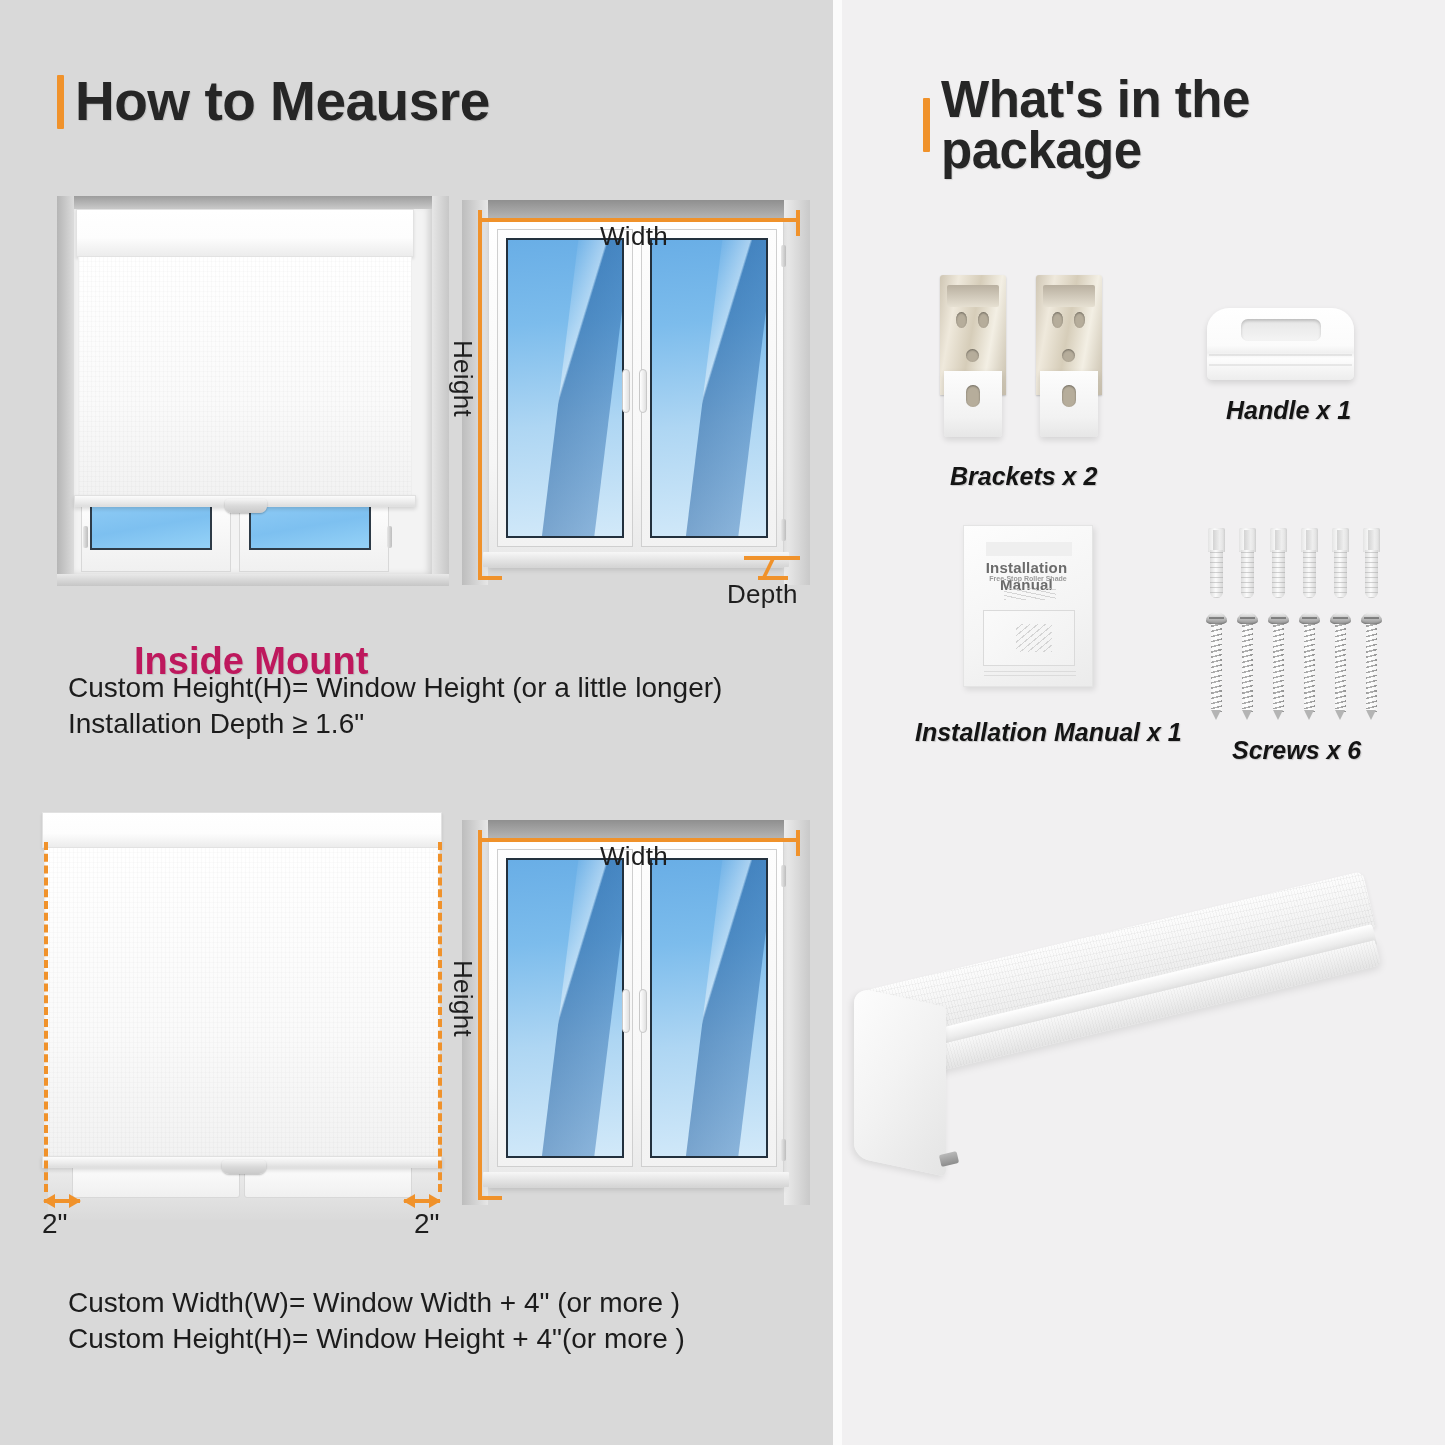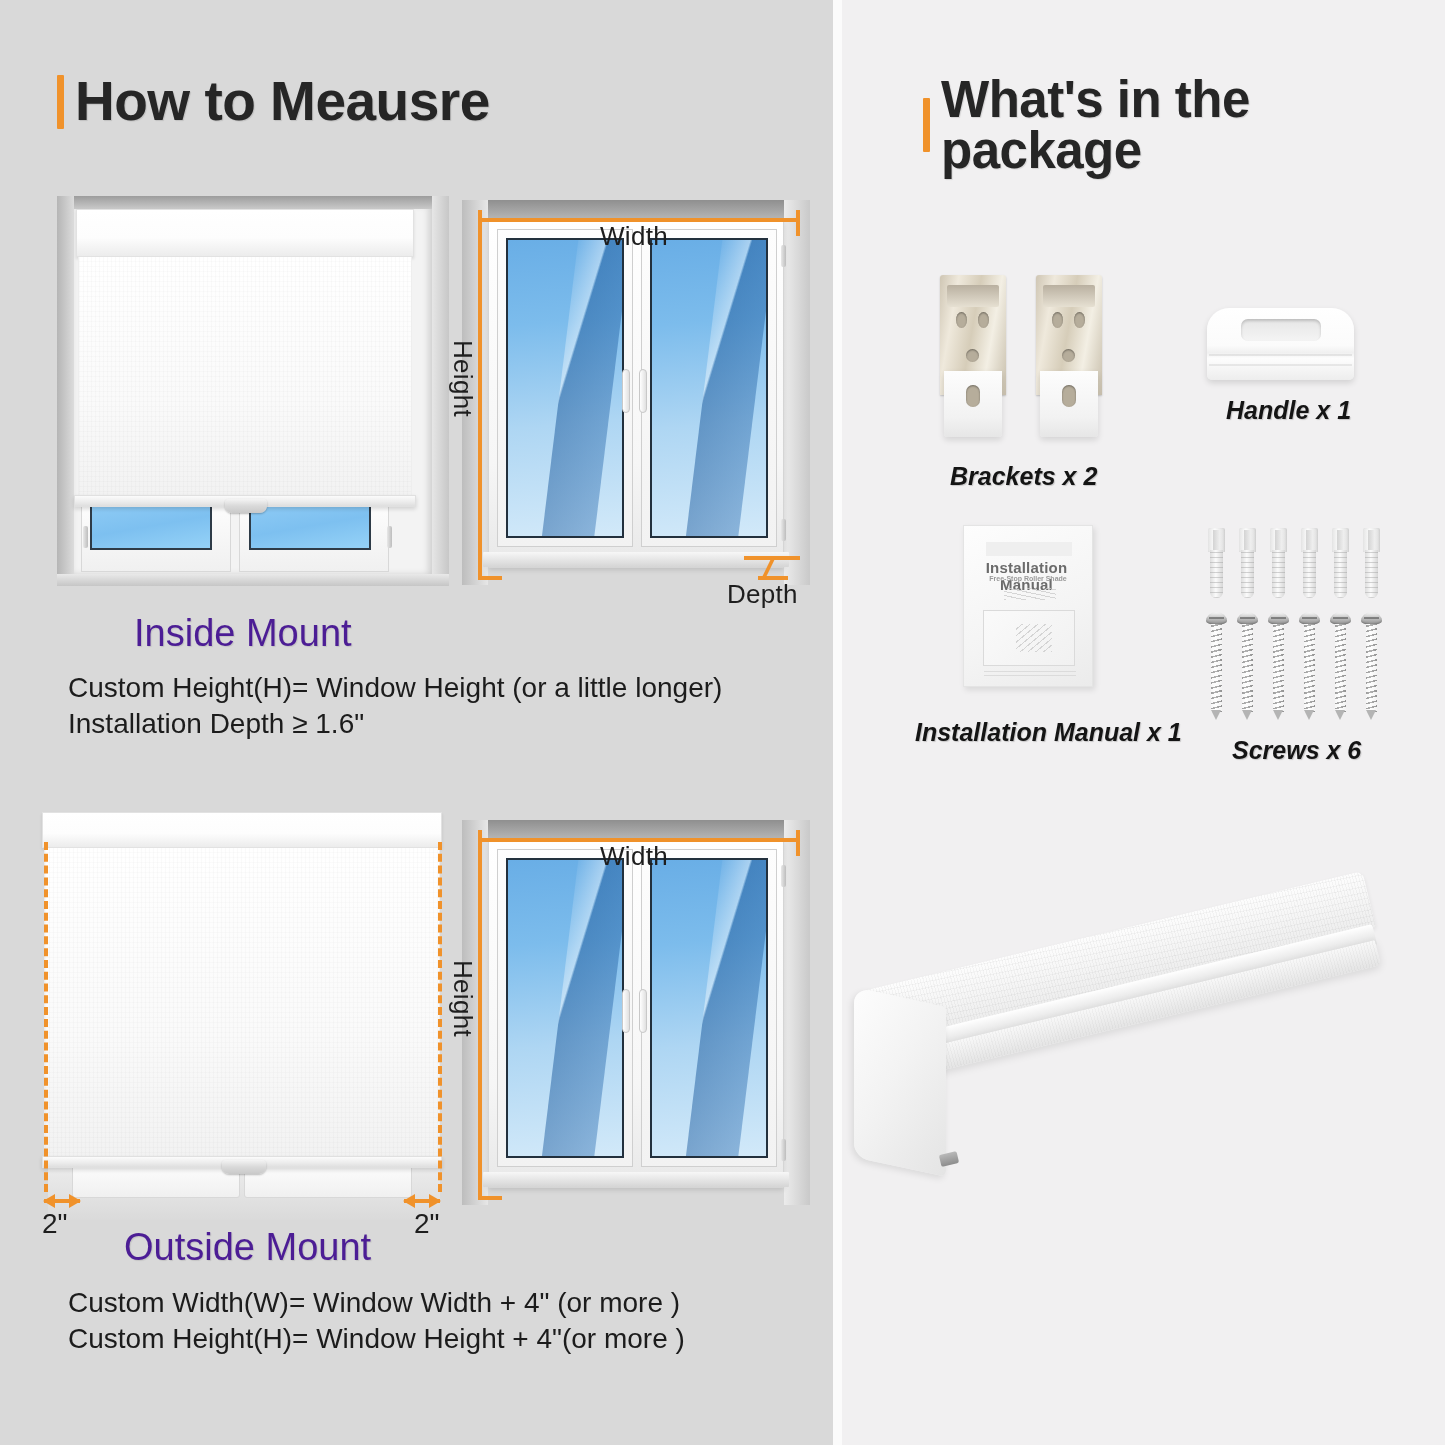--- a/index.html
+++ b/index.html
@@ -185,22 +185,23 @@
     border-top: 7px solid transparent; border-bottom: 7px solid transparent;
   }
   .arrow-head.left  { border-right: 12px solid #f0922b; }
   .arrow-head.right { border-left: 12px solid #f0922b; }
 
   
   .depth-mark { position: absolute; }
 
   
   .mount-title {
-    position: absolute; font-size: 38px; font-weight: normal; color: #4c1d95;
+    position: absolute; font-size: 38px; font-weight: bold; color: #be185d;
     text-shadow: 1px 1px 1px rgba(0,0,0,0.10);
+    margin-top: 28px;
   }
   .mount-lines { position: absolute; }
   .mount-line {
     font-size: 28px; color: #1c1c1c; line-height: 1.29; white-space: nowrap;
   }
 
   
   .pkg-label {
     position: absolute; font-size: 25px; font-weight: bold; font-style: italic;
     color: #141414; white-space: nowrap;
@@ -504,21 +505,20 @@
       <div class="mk-line mk-h" style="left:16px; top:18px; width:322px;"></div>
       <div class="mk-cap-v" style="left:16px; top:10px;"></div>
       <div class="mk-cap-v" style="left:334px; top:10px;"></div>
       <div class="mk-label" style="left:138px; top:21px;">Width</div>
 
       <div class="mk-line mk-v" style="left:16px; top:18px; height:362px;"></div>
       <div class="mk-cap-h" style="left:16px; top:376px;"></div>
       <div class="mk-label mk-label-rot" style="left:16px; top:140px;">Height</div>
     </div>
 
-    <div class="mount-title" style="left:124px; top:1226px;">Outside Mount</div>
     <div class="mount-lines" style="left:68px; top:1285px;">
       <div class="mount-line">Custom Width(W)= Window Width + 4" (or more )</div>
       <div class="mount-line">Custom Height(H)= Window Height + 4"(or more )</div>
     </div>
   </div>
 
   <div class="panel-divider"></div>
 
   <div class="panel-right">
 

